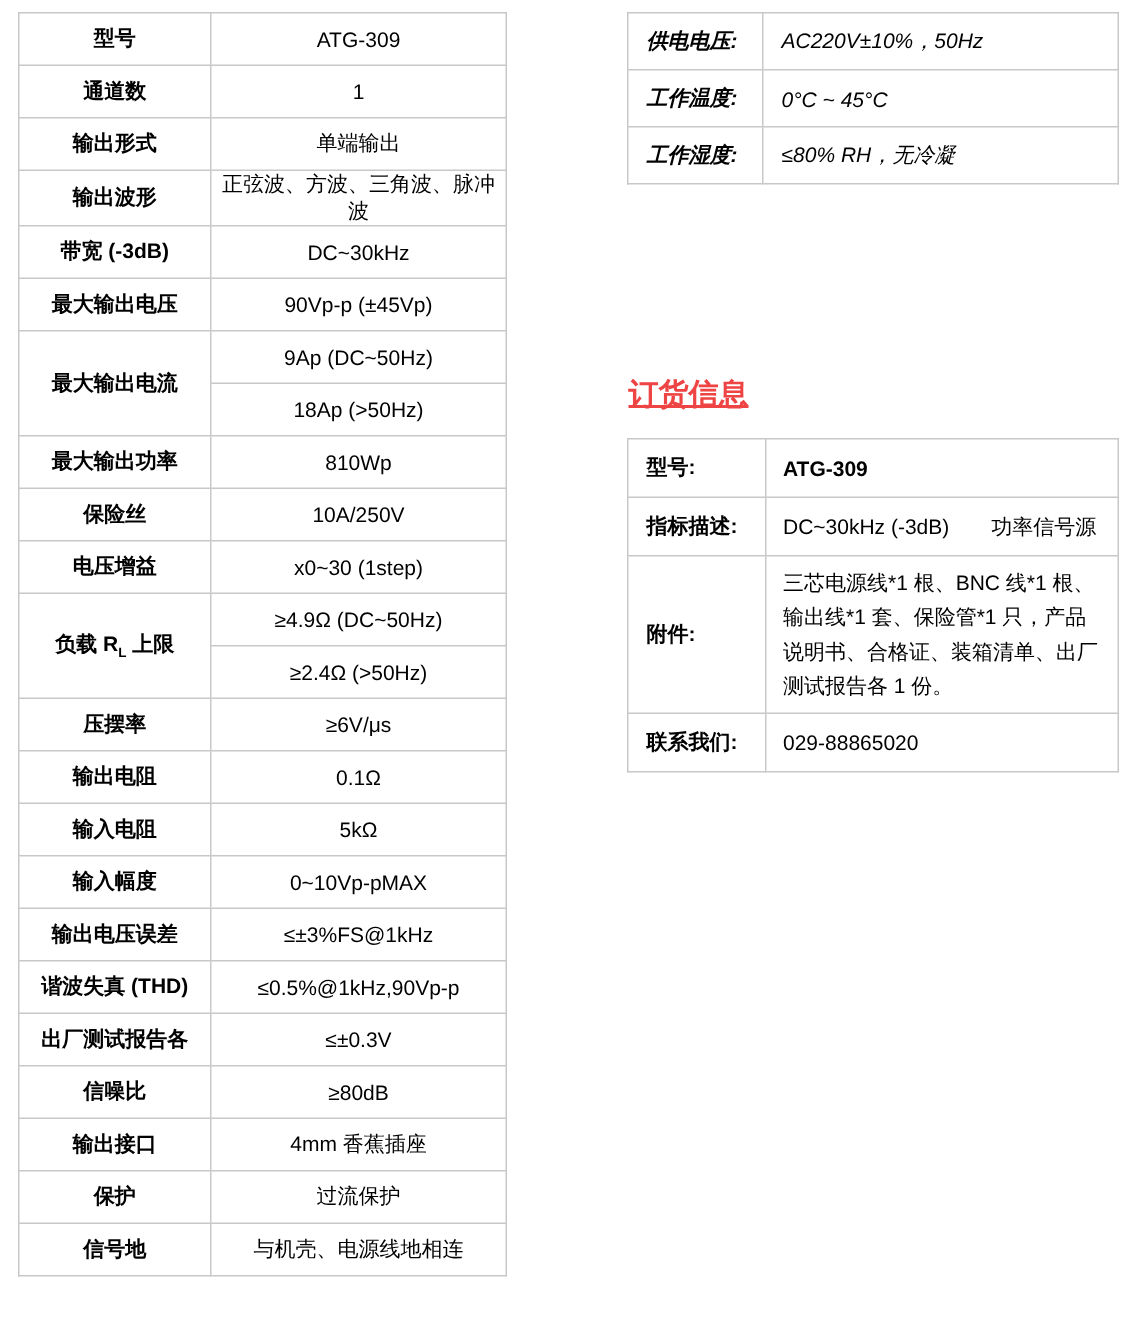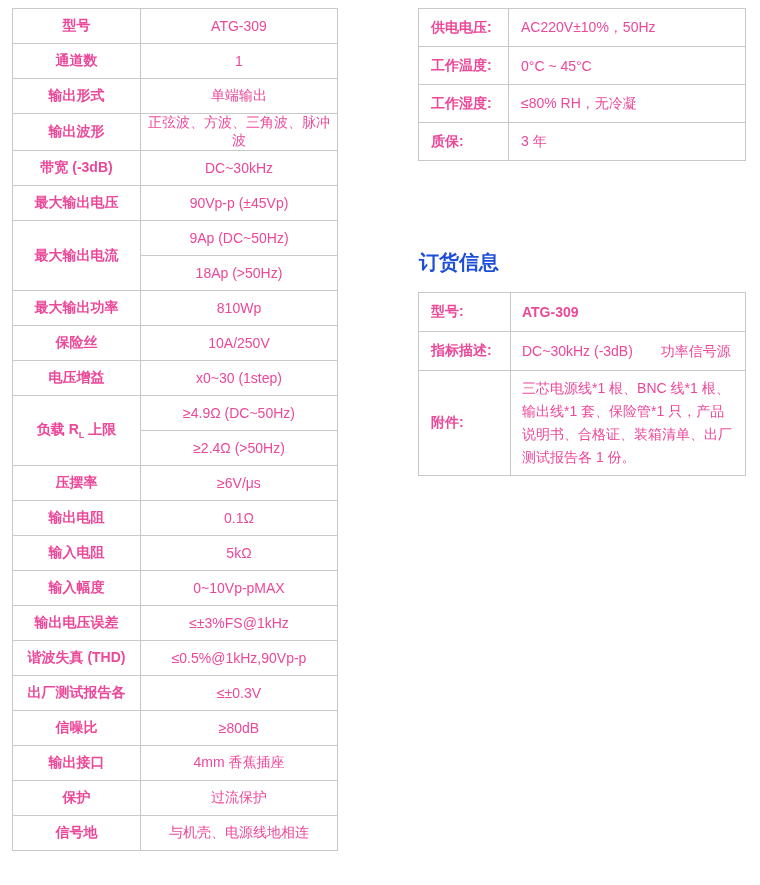--- a/index.html
+++ b/index.html
@@ -5,40 +5,40 @@
   * { box-sizing: border-box; }
   html, body { margin: 0; padding: 0; }
   body {
     width: 760px; height: 885px;
     background: #ffffff;
     font-family: "Liberation Sans", "DejaVu Sans", sans-serif;
     color: #46403b;
   }
   .page { position: relative; width: 760px; height: 885px; overflow: hidden; }
 
-  table { border-collapse: collapse; font-size: 14px; color: #ec4899; }
+  table { border-collapse: collapse; font-size: 14px; color: #000000; }
   th, td { border: 1px solid #c8c8c8; font-weight: normal; }
 
   
   .spec { position: absolute; left: 12px; top: 8px; width: 326px; table-layout: fixed; }
   .spec th { width: 128px; font-weight: bold; text-align: center; }
   .spec td { text-align: center; }
   .spec th, .spec td { height: 35px; padding: 0 4px; vertical-align: middle; }
   sub { font-size: 9px; }
 
   
   .env { position: absolute; left: 418px; top: 8px; width: 328px; table-layout: fixed; }
   .env th { width: 90px; font-weight: bold; text-align: left; padding: 0 0 0 12px; }
   .env td { text-align: left; padding: 0 0 0 12px; }
-  .env th, .env td { height: 38px; vertical-align: middle; }
+  .env th, .env td { height: 38px; vertical-align: middle; font-style: italic; }
 
   
   .order-heading {
     position: absolute; left: 419px; top: 249px;
-    font-size: 20px; font-weight: bold; color: #1d4ed8;
+    font-size: 20px; font-weight: bold; color: #ef4444; text-decoration: underline;
   }
 
   
   .order { position: absolute; left: 418px; top: 292px; width: 328px; table-layout: fixed; }
   .order th { width: 92px; font-weight: bold; text-align: left; padding: 0 0 0 12px; vertical-align: middle; margin-left: 24px; }
   .order td { text-align: left; padding: 6px 8px 6px 11px; vertical-align: middle; line-height: 23px; }
   .order .row-h { height: 39px; }
   .order .bold-val { font-weight: bold; }
 </style>
 </head>
@@ -154,39 +154,39 @@
         <td>AC220V±10%，50Hz</td>
       </tr>
       <tr>
         <th>工作温度:</th>
         <td>0°C ~ 45°C</td>
       </tr>
       <tr>
         <th>工作湿度:</th>
         <td>≤80% RH，无冷凝</td>
       </tr>
-      <tr>
-        <th>质保:</th>
-        <td>3 年</td>
-      </tr>
     </tbody>
   </table>
 
   <div class="order-heading">订货信息</div>
 
   <table class="order">
     <tbody>
       <tr>
         <th class="row-h">型号:</th>
         <td class="row-h bold-val">ATG-309</td>
       </tr>
       <tr>
         <th class="row-h">指标描述:</th>
         <td class="row-h">DC~30kHz (-3dB)　　功率信号源</td>
       </tr>
       <tr>
         <th>附件:</th>
         <td>三芯电源线*1 根、BNC 线*1 根、输出线*1 套、保险管*1 只，产品说明书、合格证、装箱清单、出厂测试报告各 1 份。</td>
       </tr>
+      <tr>
+        <th class="row-h">联系我们:</th>
+        <td class="row-h">029-88865020</td>
+      </tr>
     </tbody>
   </table>
 
 </div>
 
 </body></html>

